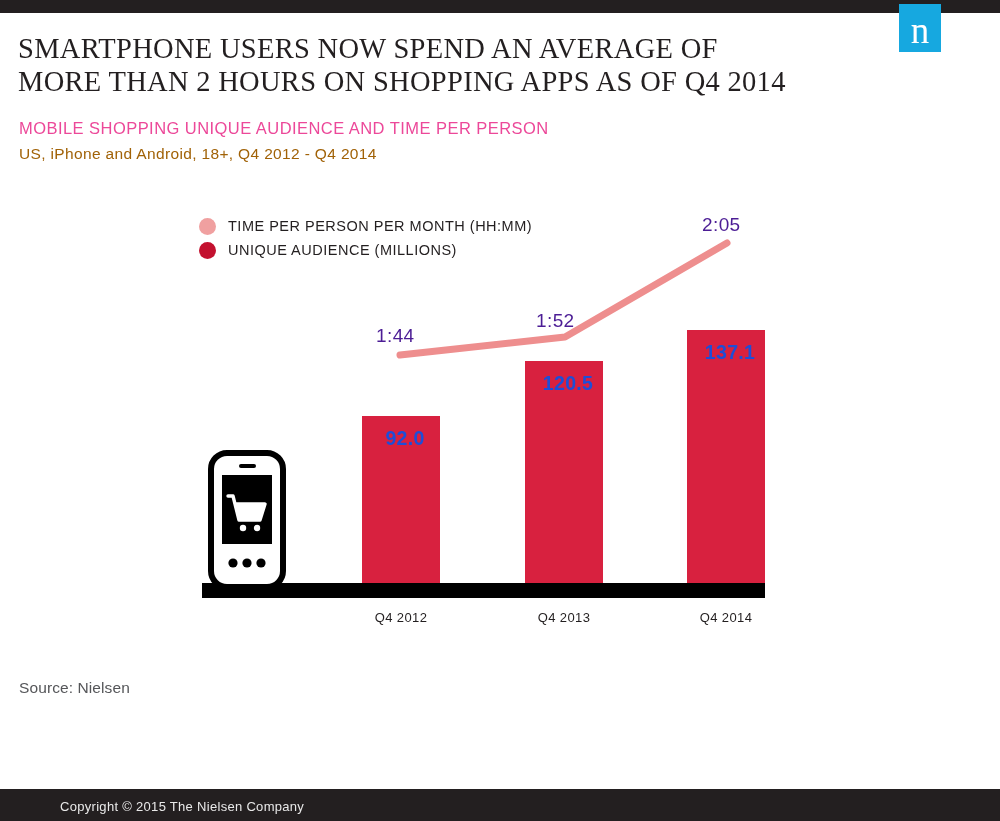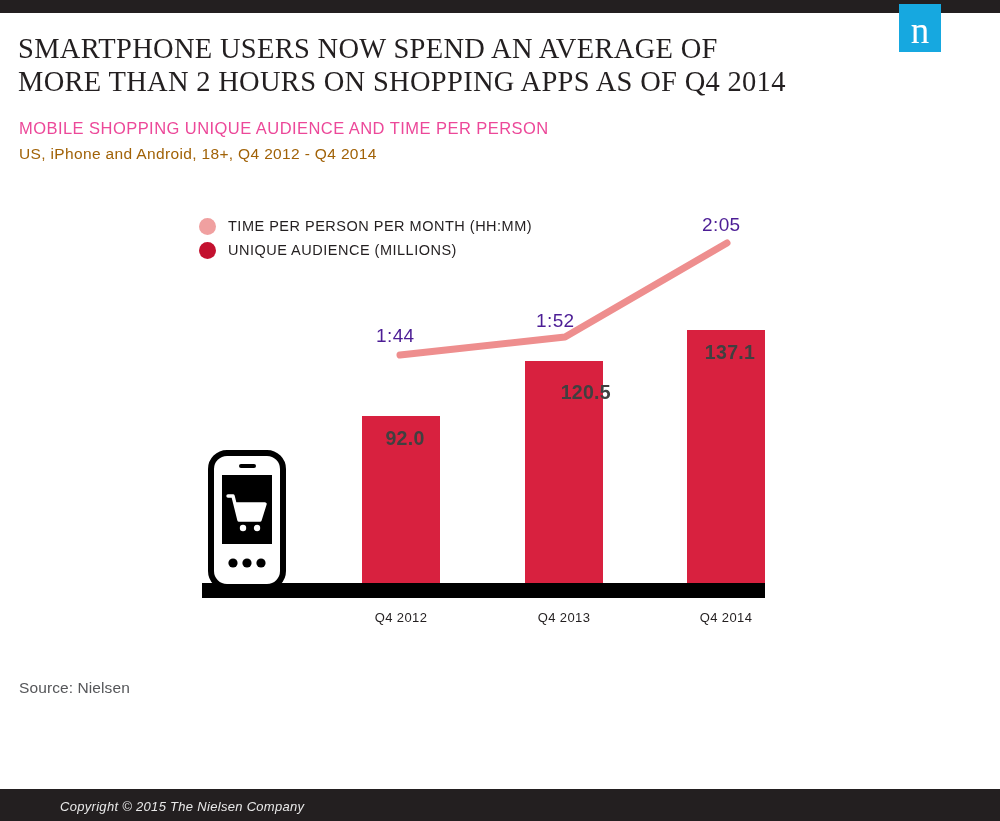--- a/index.html
+++ b/index.html
@@ -97,21 +97,21 @@
   }
   .bar {
     position: absolute;
     background: #d8213f;
     width: 78px;
   }
   .bar-value {
     position: absolute;
     width: 86px;
     text-align: center;
-    color: #404040;
+    color: #1d4ed8;
     font-size: 19.5px;
     font-weight: 700;
     letter-spacing: 0.3px;
   }
   .cat-label {
     position: absolute;
     width: 140px;
     text-align: center;
     color: #231f20;
     font-size: 13px;
@@ -153,21 +153,20 @@
     position: absolute; left: 0; top: 789px;
     width: 1000px; height: 32px;
     background: #231f20;
   }
   .copyright {
     position: absolute; left: 60px; top: 799px;
     color: #e9e9e9;
     font-size: 13px;
     letter-spacing: 0.3px;
     white-space: nowrap;
-    font-style: italic;
   }
 </style>
 </head>
 <body>
 
 <div id="page">
 
   <div class="topbar"></div>
   <div class="logo">
     <span class="logo-n">n</span>
@@ -190,21 +189,21 @@
       <span class="legend-label">UNIQUE AUDIENCE (MILLIONS)</span>
     </div>
   </div>
 
   <div class="plot">
 
     <div class="bar" style="left:362px; top:416px; height:167px;"></div>
     <div class="bar-value" style="left:362px; top:427px;">92.0</div>
 
     <div class="bar" style="left:525px; top:361px; height:222px;"></div>
-    <div class="bar-value" style="left:525px; top:381px;text-align:right;">120.5</div>
+    <div class="bar-value" style="left:525px; top:372px;">120.5</div>
 
     <div class="bar" style="left:687px; top:330px; height:253px;"></div>
     <div class="bar-value" style="left:687px; top:341px;">137.1</div>
 
     <svg class="line-svg" viewBox="0 0 1000 660">
       <polyline points="400,355 565,337 727,243" fill="none" stroke="#ee8e8e" stroke-width="7" stroke-linecap="round" stroke-linejoin="round"></polyline>
     </svg>
 
     <div class="line-value" style="left:376px; top:325px;">1:44</div>
     <div class="line-value" style="left:536px; top:298px;margin-top:12px;">1:52</div>

